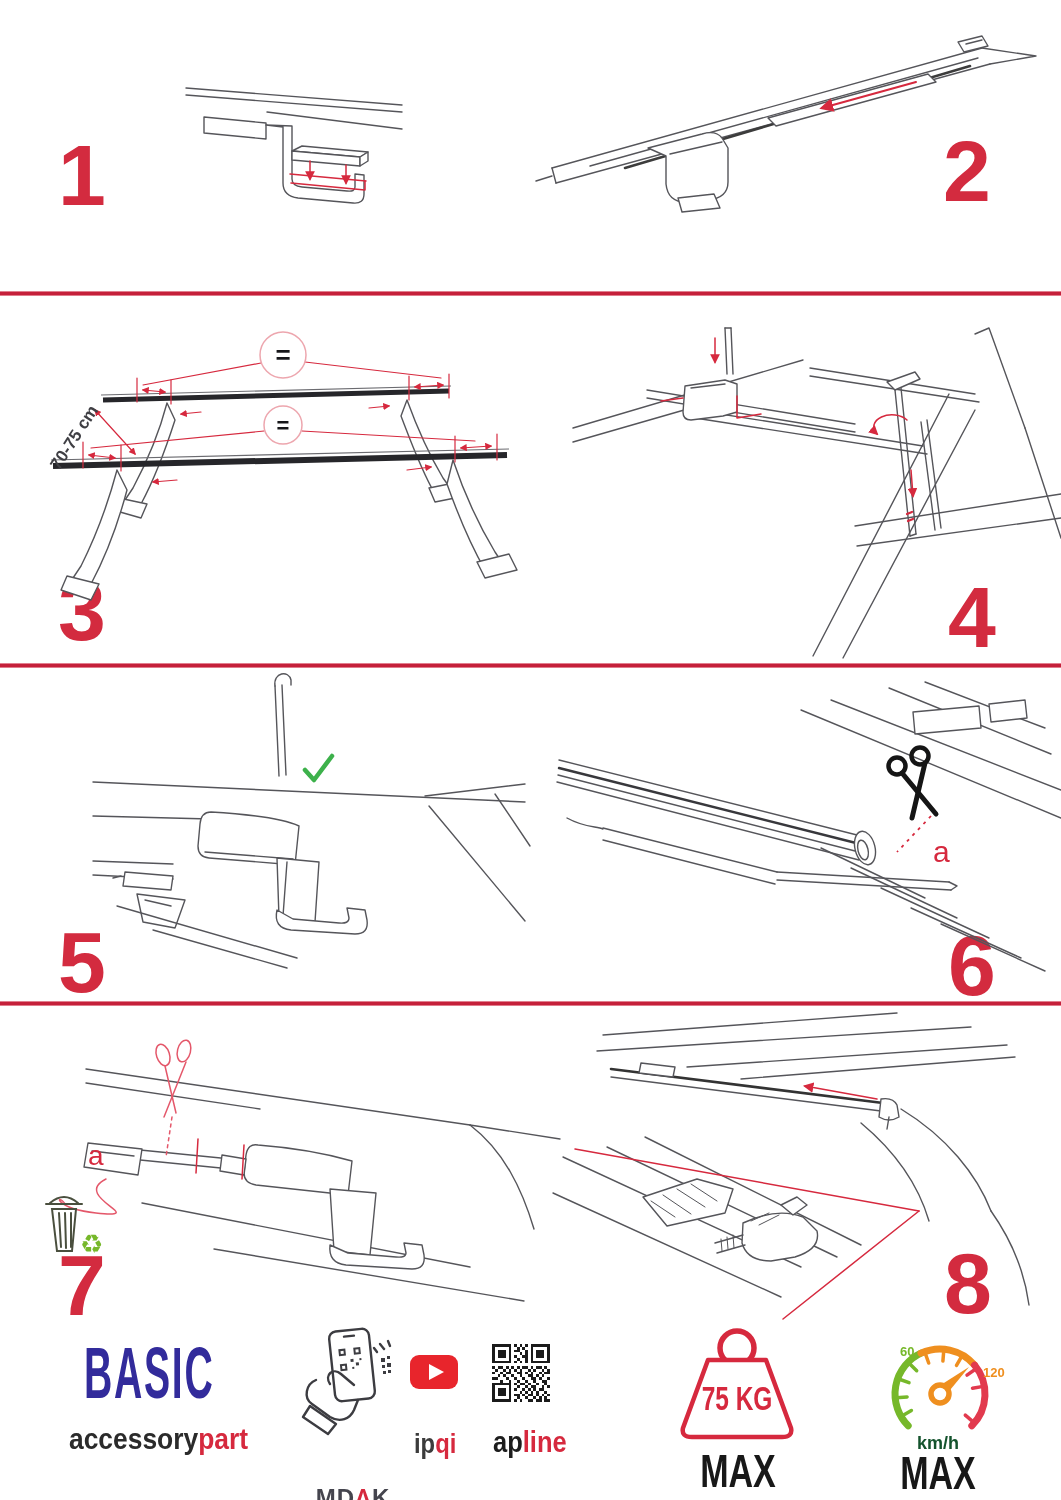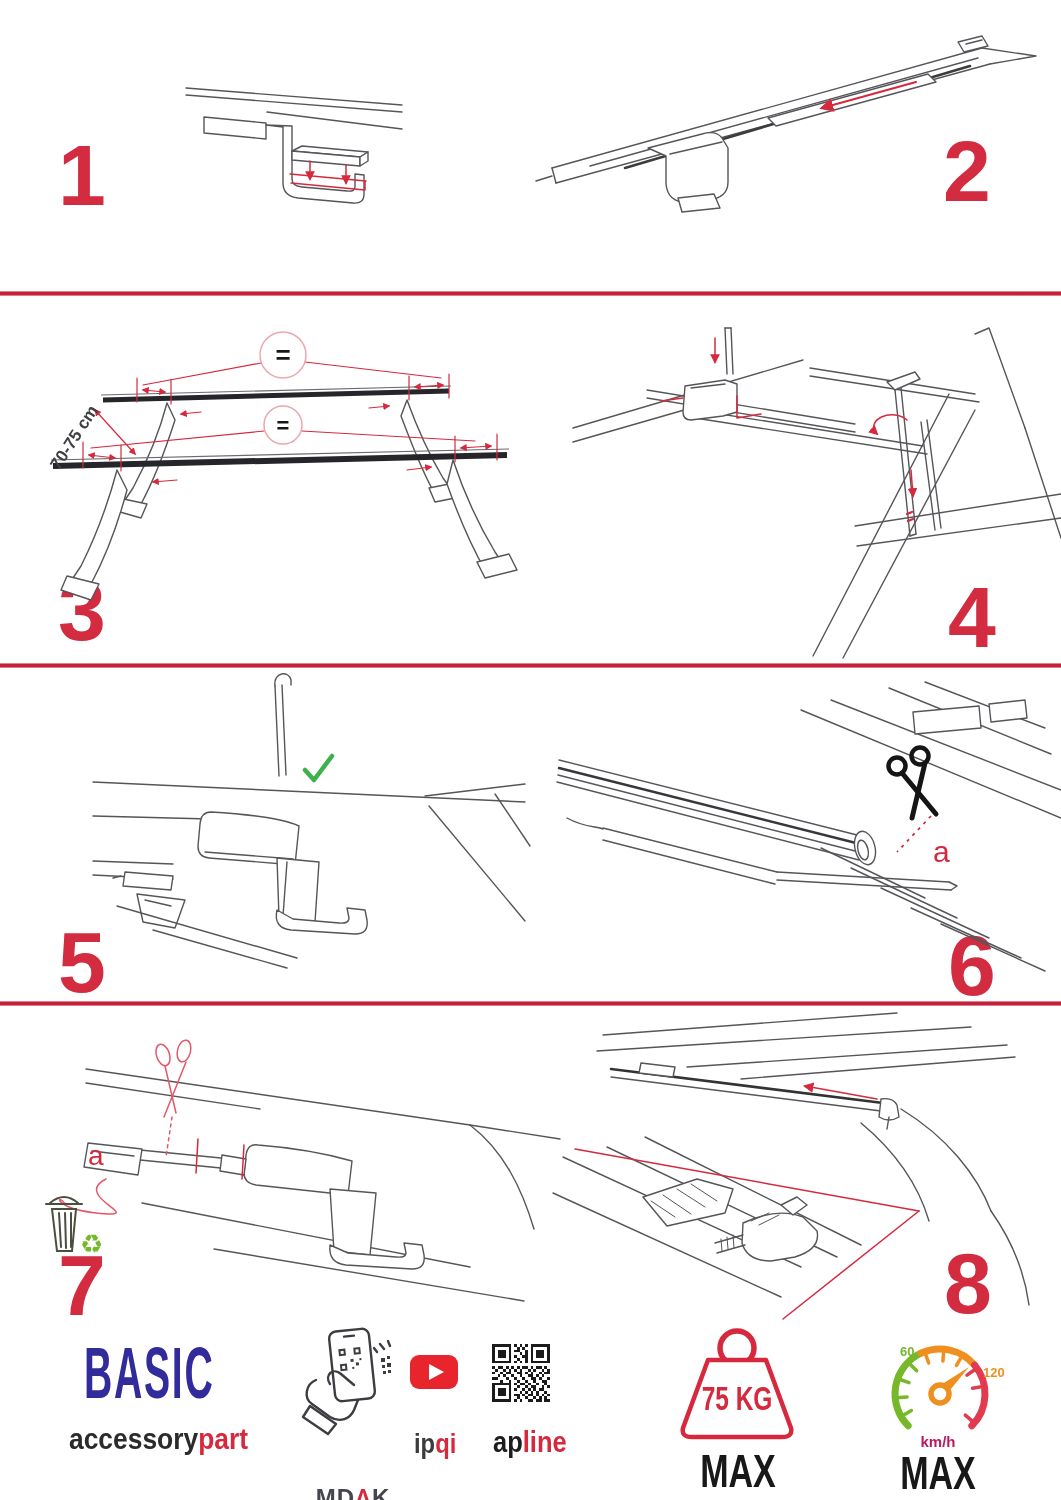--- a/index.html
+++ b/index.html
@@ -27,22 +27,22 @@
         font-weight:bold;letter-spacing:1px;color:#45454e;white-space:nowrap;text-decoration:underline;}
   .mdak .lam{color:#d6293e;}
   .ipqi{position:absolute;left:414px;top:1430px;font-size:28px;font-weight:bold;line-height:1;
         transform:scale(0.85,1);transform-origin:left top;color:#3c3c3c;white-space:nowrap;}
   .ipqi .red-part{color:#d6293e;}
   .apline{position:absolute;left:493px;top:1427px;font-size:30px;font-weight:bold;line-height:1;
           transform:scale(0.85,1);transform-origin:left top;color:#1d1d1d;white-space:nowrap;}
   .apline .red-part{color:#d6293e;}
   .maxlabel{position:absolute;font-size:46px;font-weight:bold;color:#181818;line-height:1;
             transform:scale(0.74,1);transform-origin:center top;text-align:center;width:110px;}
-  .kmh{position:absolute;left:905px;top:1433px;width:66px;text-align:center;font-size:15px;
-       color:#be185d;font-weight:bold;}
+  .kmh{position:absolute;left:905px;top:1433px;width:66px;text-align:center;font-size:18px;
+       color:#14532d;font-weight:bold;}
 </style>
 </head>
 <body>
 
 <div class="page">
 
   <div class="stepnum" style="left:58px;top:132px;">1</div>
 
   <svg class="abs" style="left:140px;top:55px;" width="320" height="195" viewBox="0 0 320 195">
     <defs>

